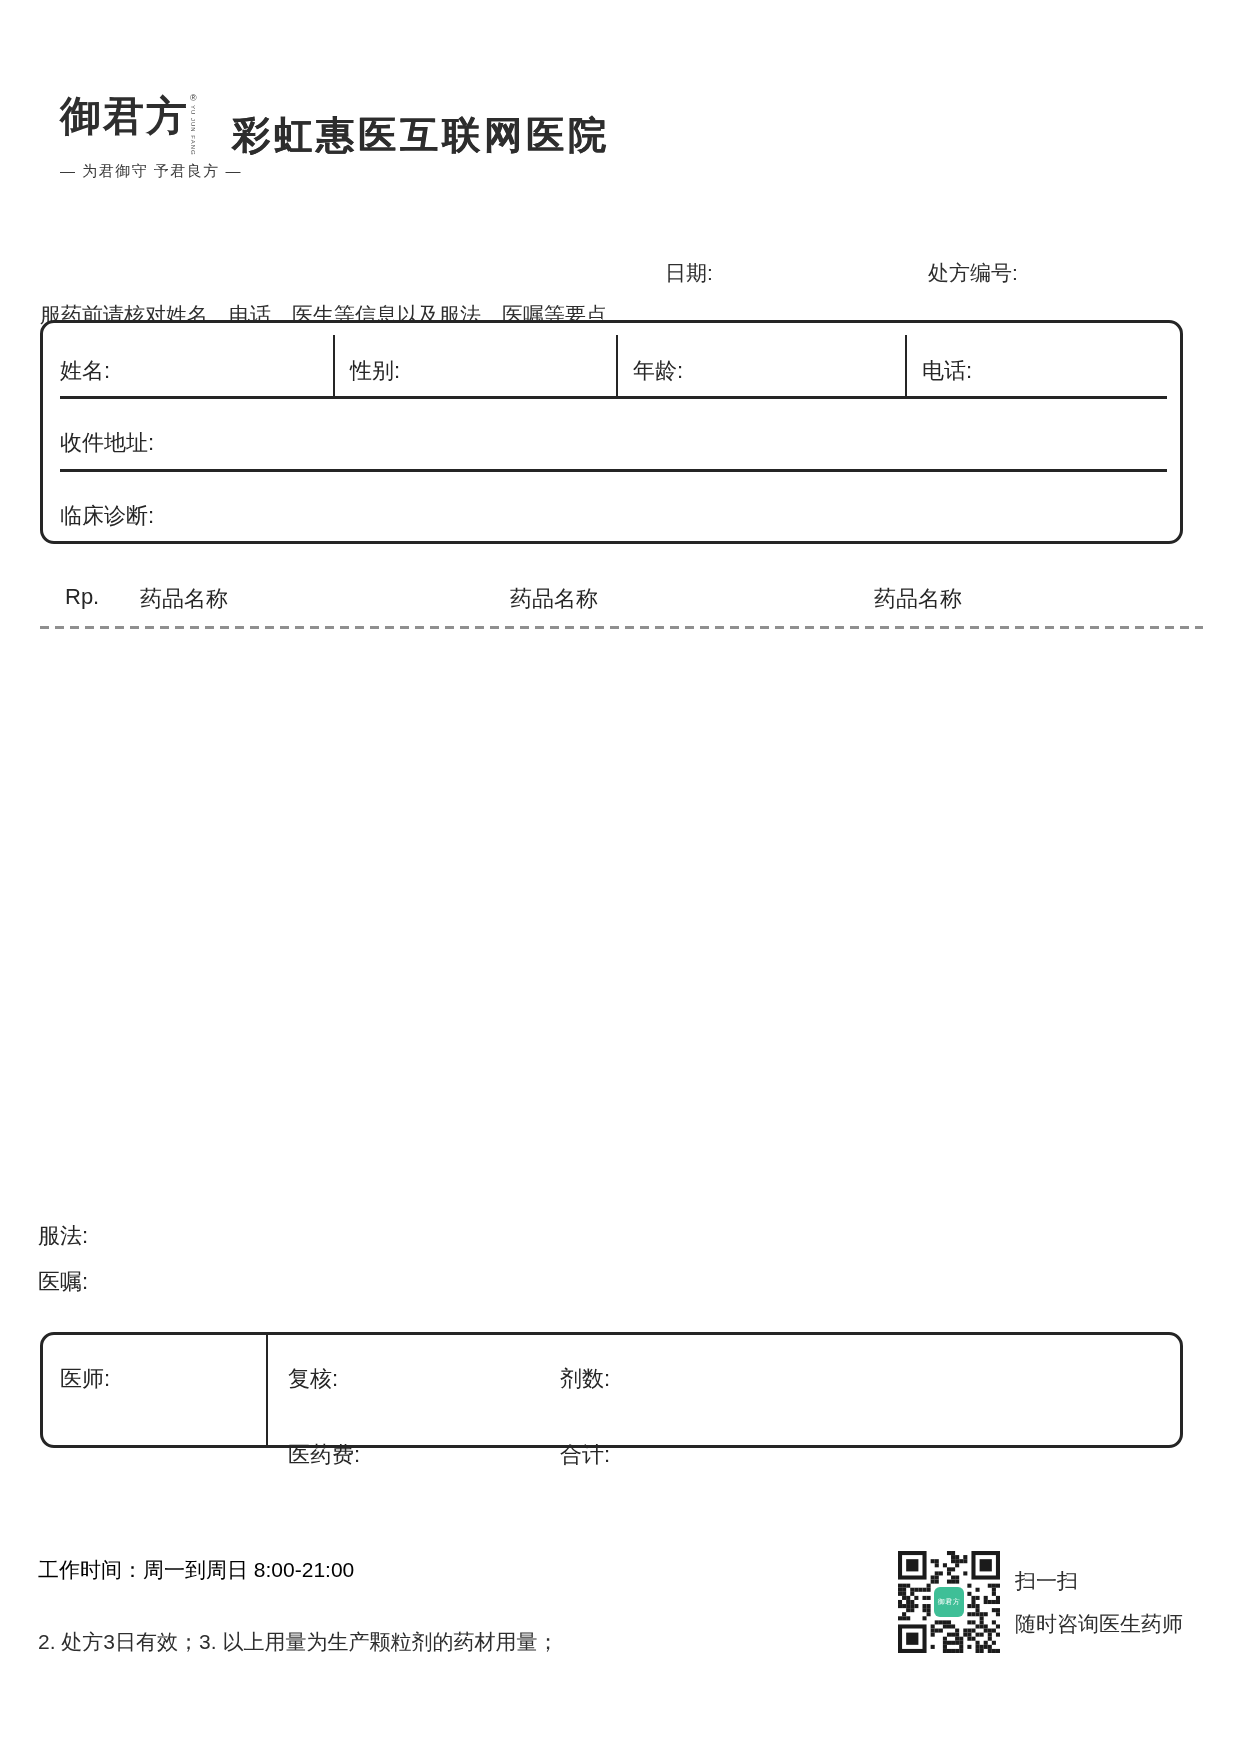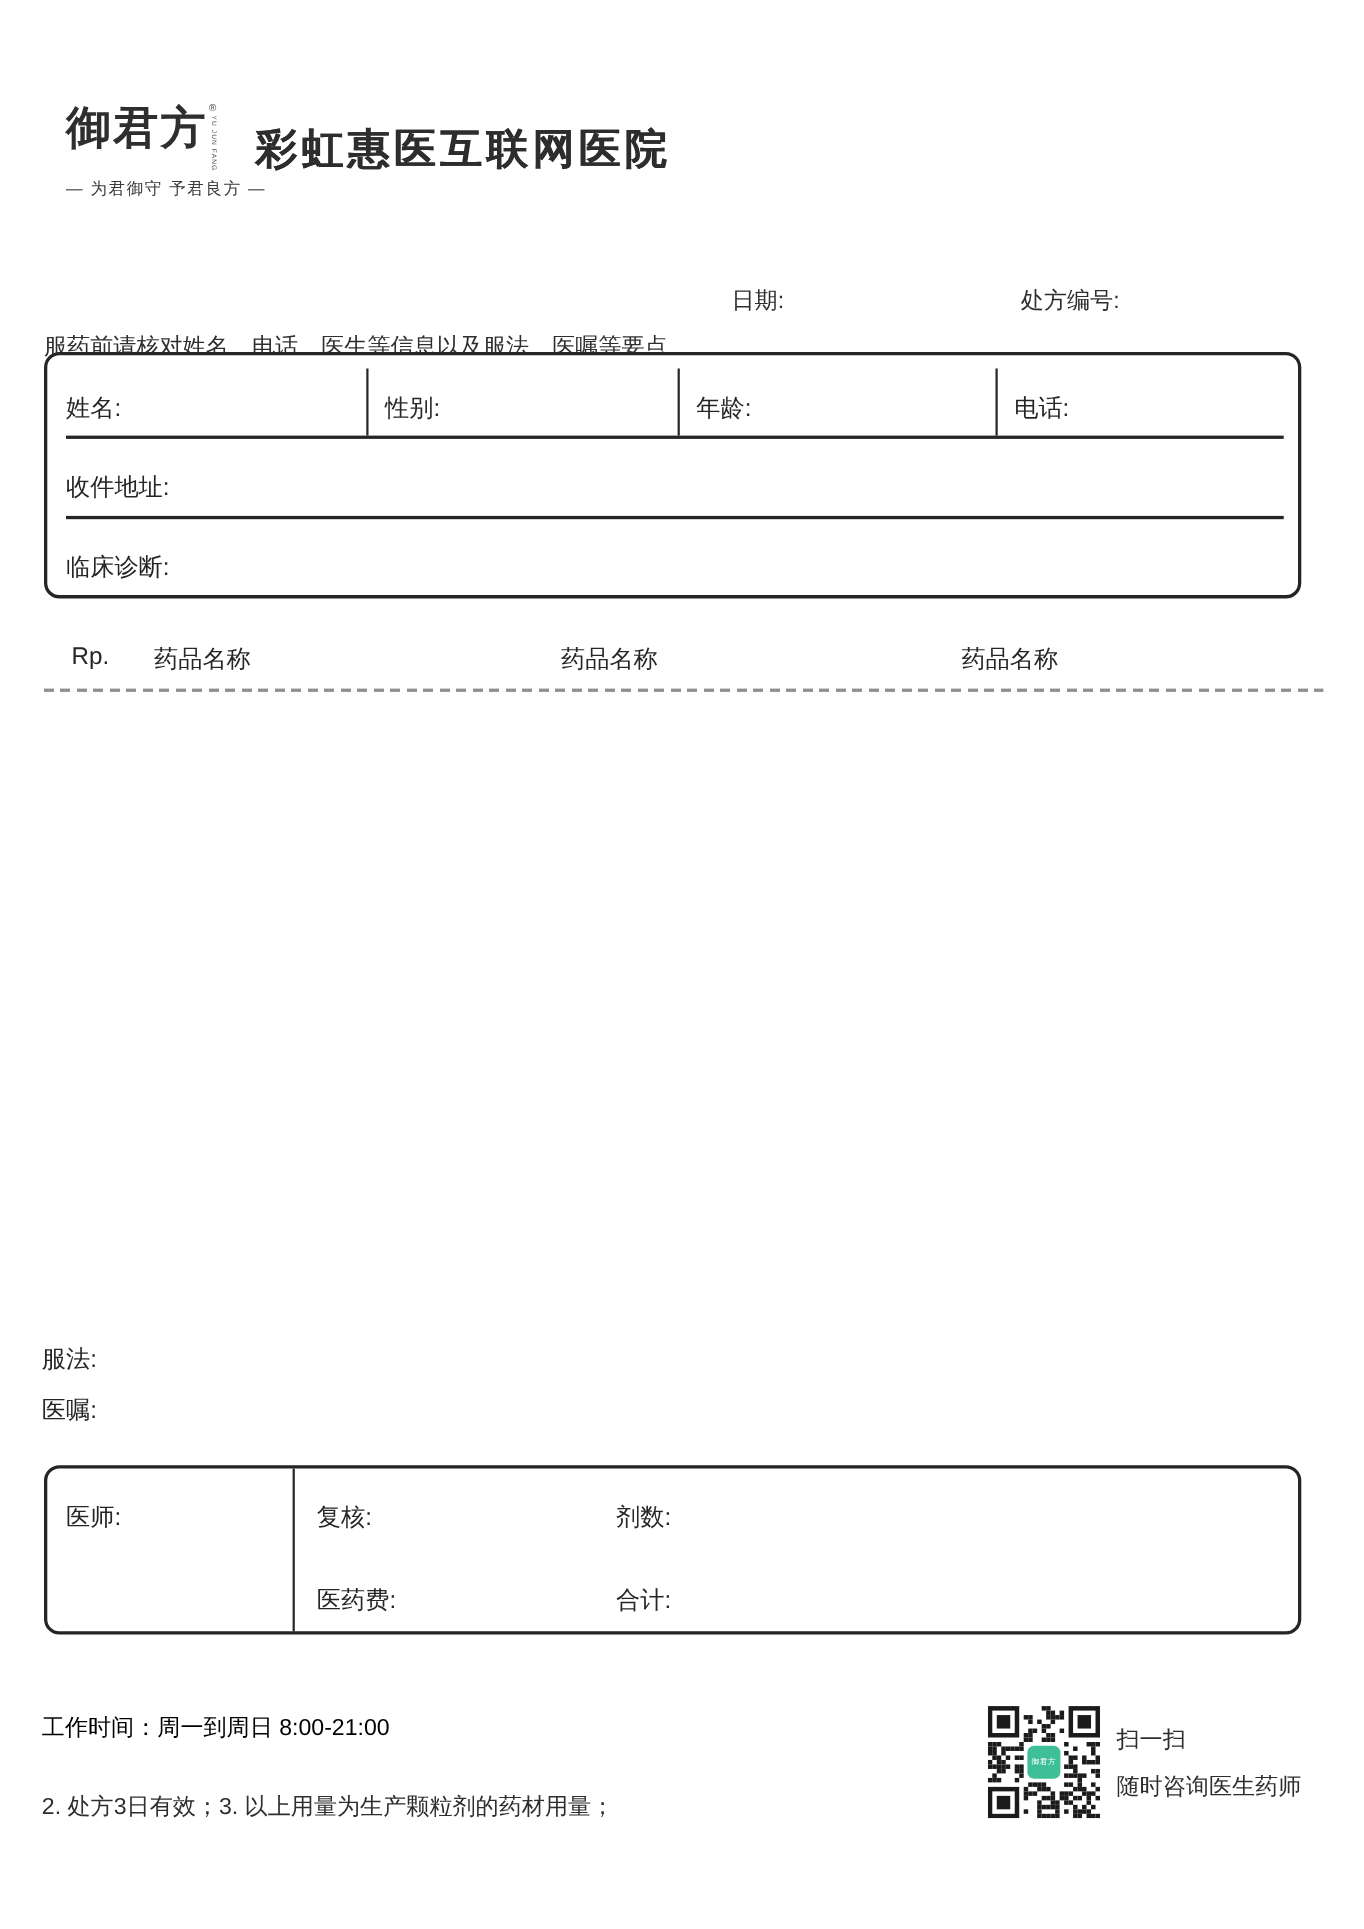--- a/index.html
+++ b/index.html
@@ -34,21 +34,21 @@
   .rp-label { position:absolute; left:65px; top:584px; font-size:22px; color:#262626; }
   .drug-col-header { position:absolute; top:584px; font-size:22px; color:#262626; }
   .dashed-line { position:absolute; left:40px; top:626px; width:1163px; height:3px;
       background:repeating-linear-gradient(to right,#8f8f8f 0 9px,transparent 9px 15px); }
 
   
   .usage-label { position:absolute; left:38px; top:1221px; font-size:22px; color:#262626; }
   .advice-label { position:absolute; left:38px; top:1267px; font-size:22px; color:#262626; }
 
   
-  .sign-box { position:absolute; left:40px; top:1332px; width:1143px; height:154px; border:3px solid #252525; border-radius:14px; background:#fff; }
+  .sign-box { position:absolute; left:40px; top:1332px; width:1143px; height:116px; border:3px solid #252525; border-radius:14px; background:#fff; }
   .sb-vdiv { left:223px; top:0; height:100%; }
   .sb-label { position:absolute; font-size:22px; color:#262626; white-space:nowrap; }
 
   
   .work-time { position:absolute; left:38px; top:1556px; font-size:21px; color:#000000; }
   .note-line1 { position:absolute; left:38px; top:1592px; font-size:21px; color:#2e2e2e; }
   .note-line2 { position:absolute; left:38px; top:1628px; font-size:21px; color:#2e2e2e; }
 
   .qr-wrap { position:absolute; left:898px; top:1551px; width:102px; height:102px; }
   .qr-center { position:absolute; left:36px; top:36px; width:30px; height:30px; border-radius:6px;

